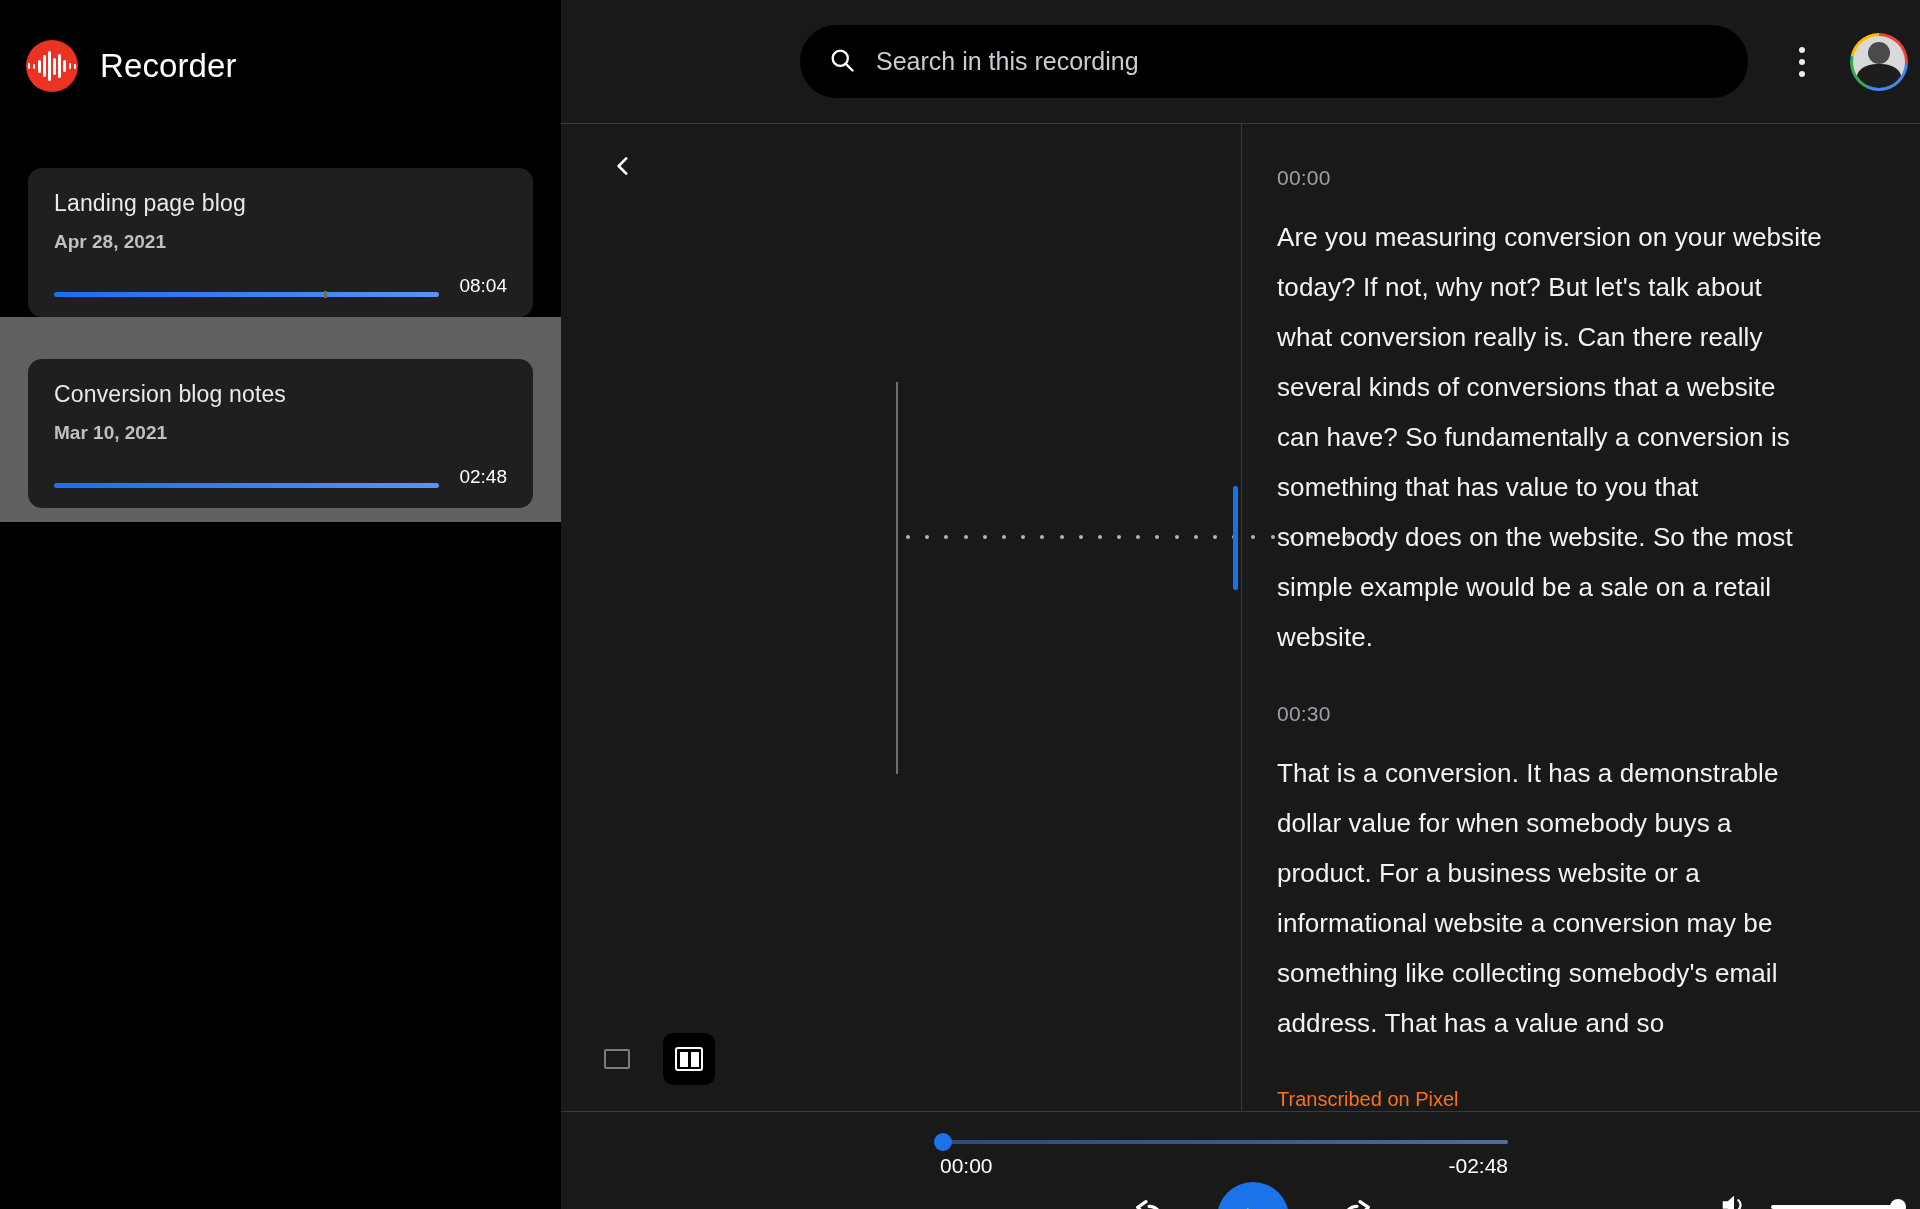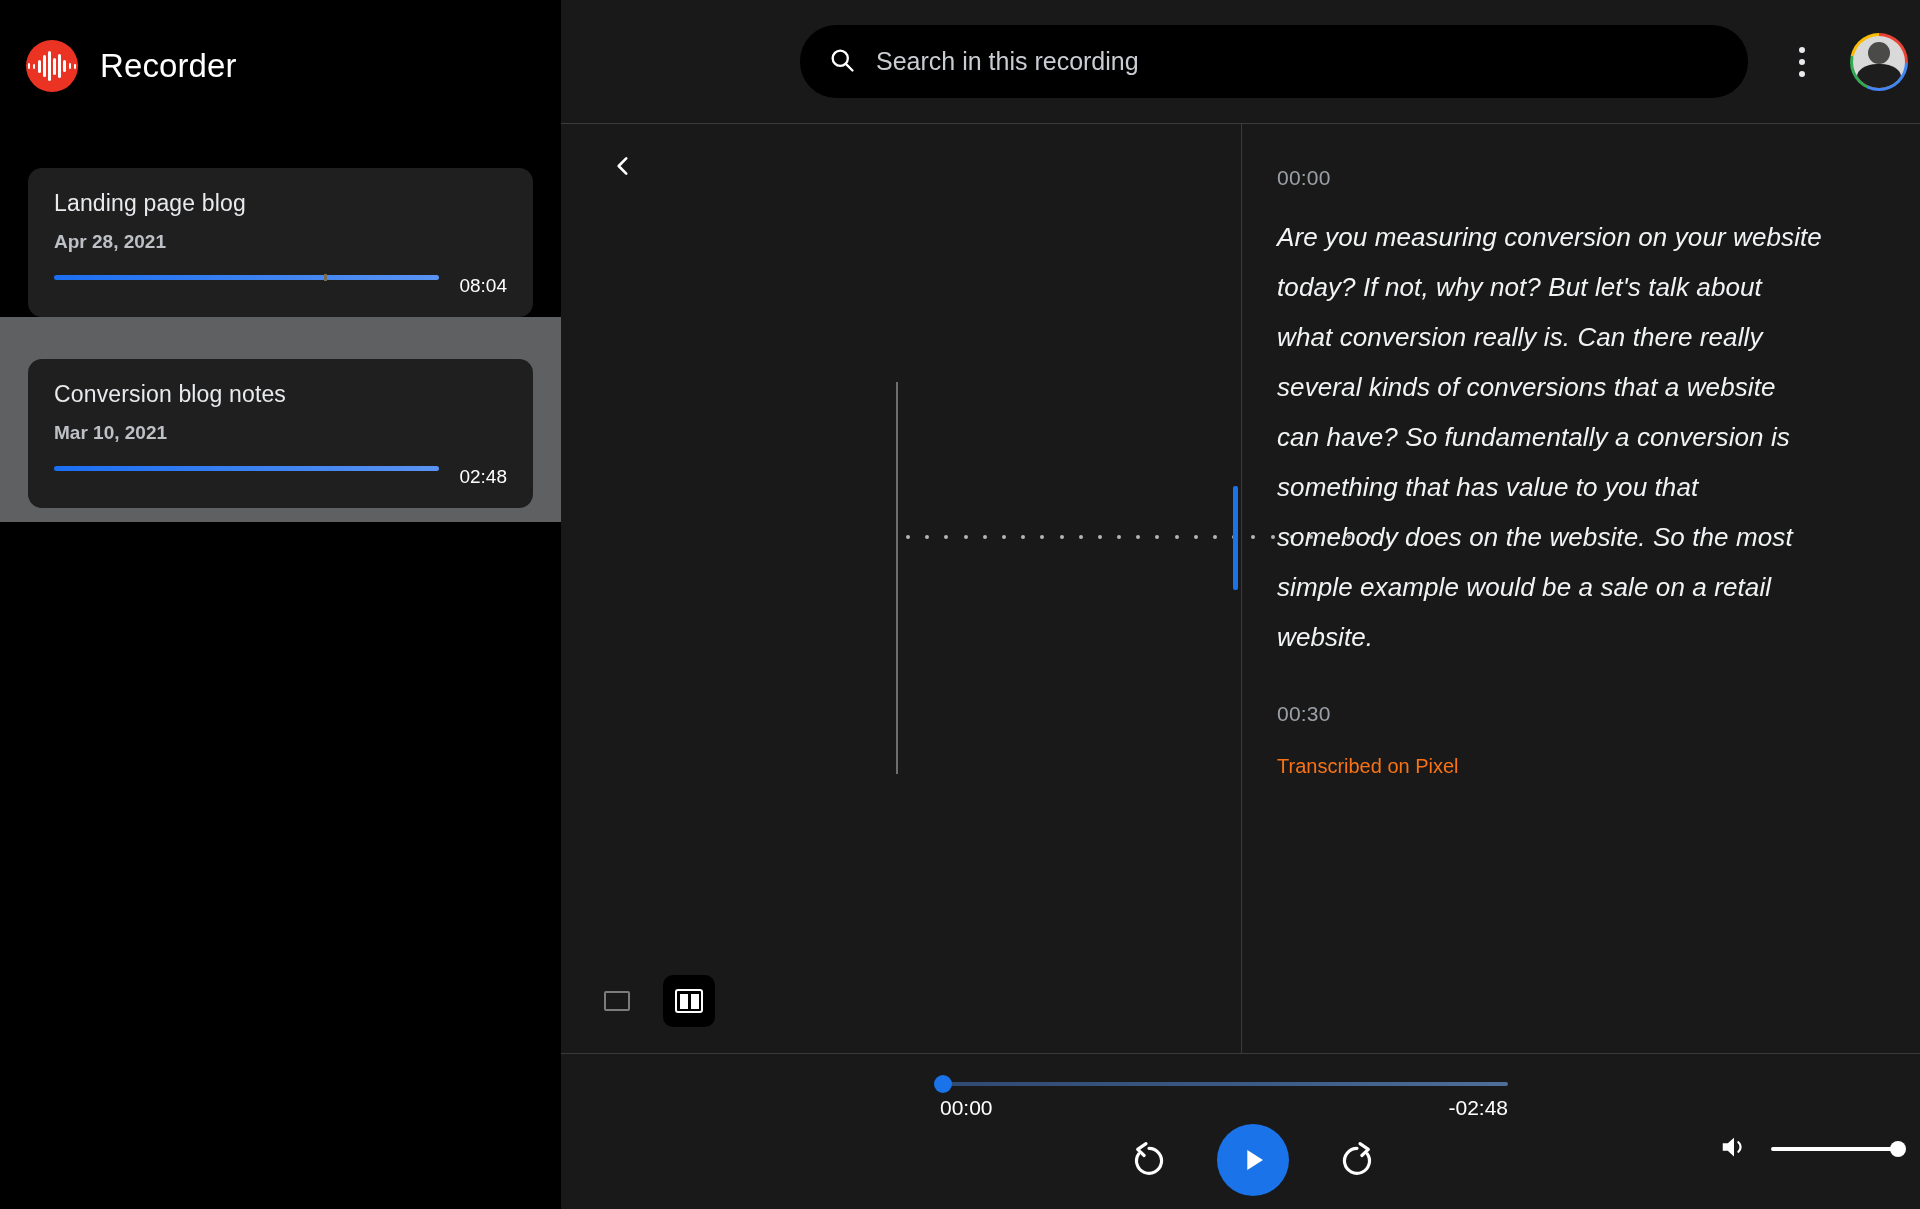--- a/index.html
+++ b/index.html
@@ -78,21 +78,21 @@
     margin-bottom: 14px;
   }
   .rec-date {
     color: #bdc1c6;
     font-size: 19px;
     font-weight: 700;
     margin-bottom: 22px;
   }
   .rec-foot {
     display: flex;
-    align-items: flex-start;
+    align-items: flex-end;
     gap: 20px;
   }
   .rec-bar {
     position: relative;
     flex: 1 1 auto;
     height: 5px;
     border-radius: 3px;
     background: linear-gradient(90deg, #1b6ef3 0%, #3d82f0 55%, #5a93f2 100%);
   }
   .rec-bar .notch {
@@ -307,21 +307,20 @@
     font-size: 21px;
     margin-bottom: 22px;
     letter-spacing: .2px;
   }
   .ts-body {
     color: #f1f3f4;
     font-size: 26px;
     line-height: 50px;
     letter-spacing: .1px;
     margin-bottom: 40px;
-    font-style: italic;
   }
   .ts-footnote {
     color: #f97316;
     font-size: 20px;
     margin-top: 29px;
   }
 
   
   .player {
     height: 156px;
@@ -536,20 +535,21 @@
               </div>
           </div>
         </div>
       </div>
 
       <div class="transcript">
         <div class="ts-time">00:00</div>
         <div class="ts-body">Are you measuring conversion on your website today? If not, why not? But let's talk about what conversion really is. Can there really several kinds of conversions that a website can have? So fundamentally a conversion is something that has value to you that somebody does on the website. So the most simple example would be a sale on a retail website.</div>
 
         <div class="ts-time">00:30</div>
+        <div class="ts-body">That is a conversion. It has a demonstrable dollar value for when somebody buys a product. For a business website or a informational website a conversion may be something like collecting somebody's email address. That has a value and so</div>
 
         <div class="ts-footnote">Transcribed on Pixel</div>
 
       </div>
 
     </div>
 
     <div class="player">
 
       <div class="seek-wrap">

